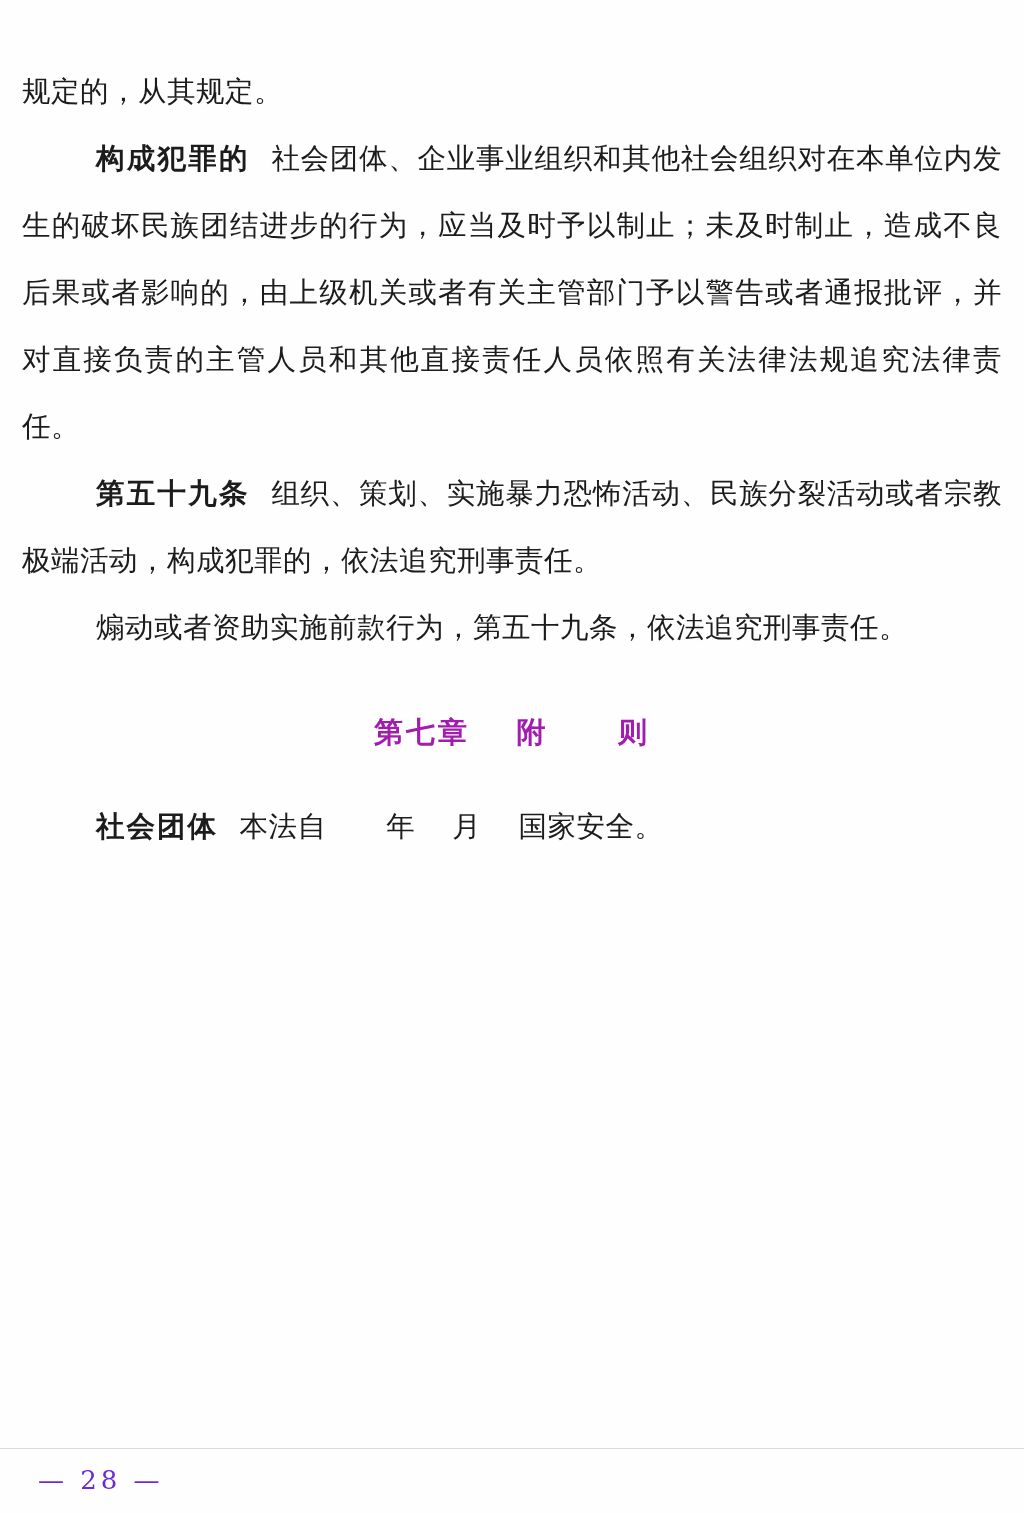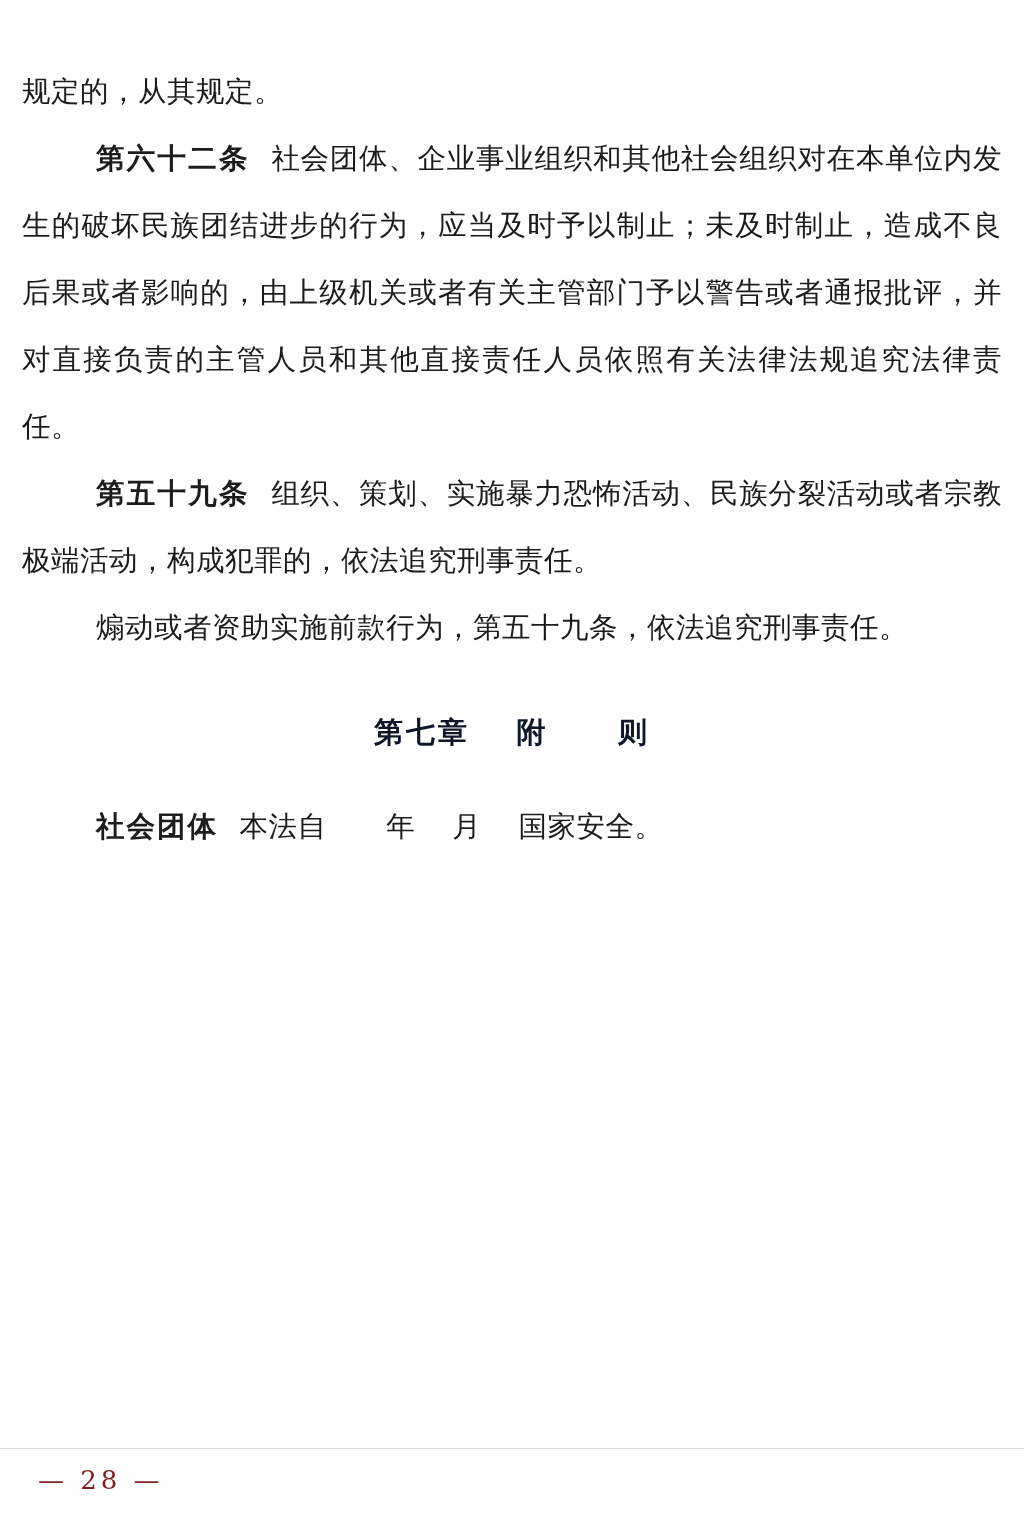--- a/index.html
+++ b/index.html
@@ -52,21 +52,21 @@
     display: inline-block;
     width: 0.75em;
   }
   .chapter-head {
     font-family: "DejaVu Serif", serif;
     font-size: 29px;
     font-weight: bold;
     text-align: center;
     letter-spacing: 3px;
     margin: 52px 0 40px 0;
-    color: #0f172a;
+    color: #a21caf;
   }
   .chapter-head .sp {
     display: inline-block;
     width: 1.6em;
   }
   .chapter-head .sp-wide {
     display: inline-block;
     width: 2.4em;
   }
   .blank-inline {
@@ -83,21 +83,21 @@
     bottom: 18px;
     width: 1024px;
     text-align: left;
     padding-left: 38px;
     box-sizing: border-box;
   }
   .footer-inner {
     font-family: "DejaVu Serif", serif;
     font-size: 26px;
     letter-spacing: 4px;
-    color: #7f1d1d;
+    color: #6d28d9;
   }
   .rule {
     position: absolute;
     left: 0;
     bottom: 64px;
     width: 1024px;
     height: 1px;
     background: #d9d9d9;
   }
 </style>
@@ -106,21 +106,21 @@
 
 <div class="page">
 
   <div class="content">
 
     <p class="para noindent">
       <span>规定的，从其规定。</span>
     </p>
 
     <p class="para indent">
-      <span class="art-label">第六十二条</span><span class="gap-after-label"></span><span>社会团体、企业事业组织和其他社会组织对在本单位内发生的破坏民族团结进步的行为，应当及时予以制止；未及时制止，造成不良后果或者影响的，由上级机关或者有关主管部门予以警告或者通报批评，并对直接负责的主管人员和其他直接责任人员依照有关法律法规追究法律责任。</span>
+      <span class="art-label">构成犯罪的</span><span class="gap-after-label"></span><span>社会团体、企业事业组织和其他社会组织对在本单位内发生的破坏民族团结进步的行为，应当及时予以制止；未及时制止，造成不良后果或者影响的，由上级机关或者有关主管部门予以警告或者通报批评，并对直接负责的主管人员和其他直接责任人员依照有关法律法规追究法律责任。</span>
     </p>
 
 
     <p class="para indent">
       <span class="art-label">第五十九条</span><span class="gap-after-label"></span><span>组织、策划、实施暴力恐怖活动、民族分裂活动或者宗教极端活动，构成犯罪的，依法追究刑事责任。</span>
     </p>
 
     <p class="para indent">
       <span>煽动或者资助实施前款行为，第五十九条，依法追究刑事责任。</span>
     </p>

